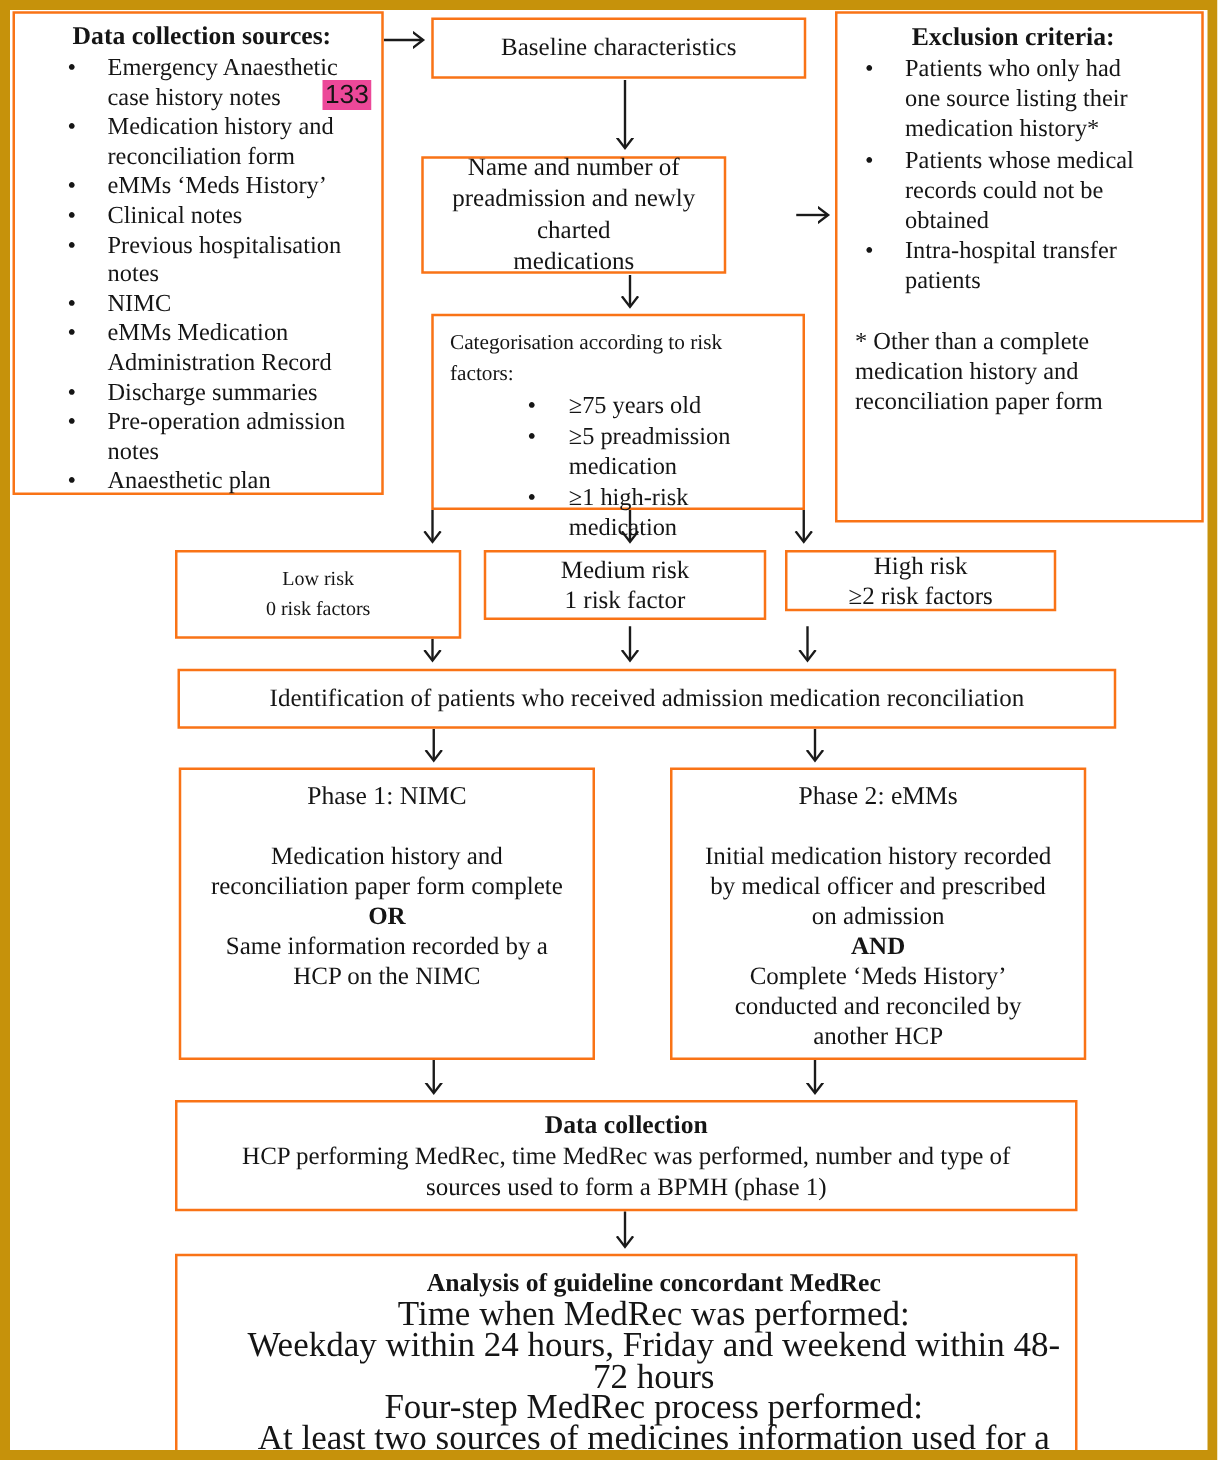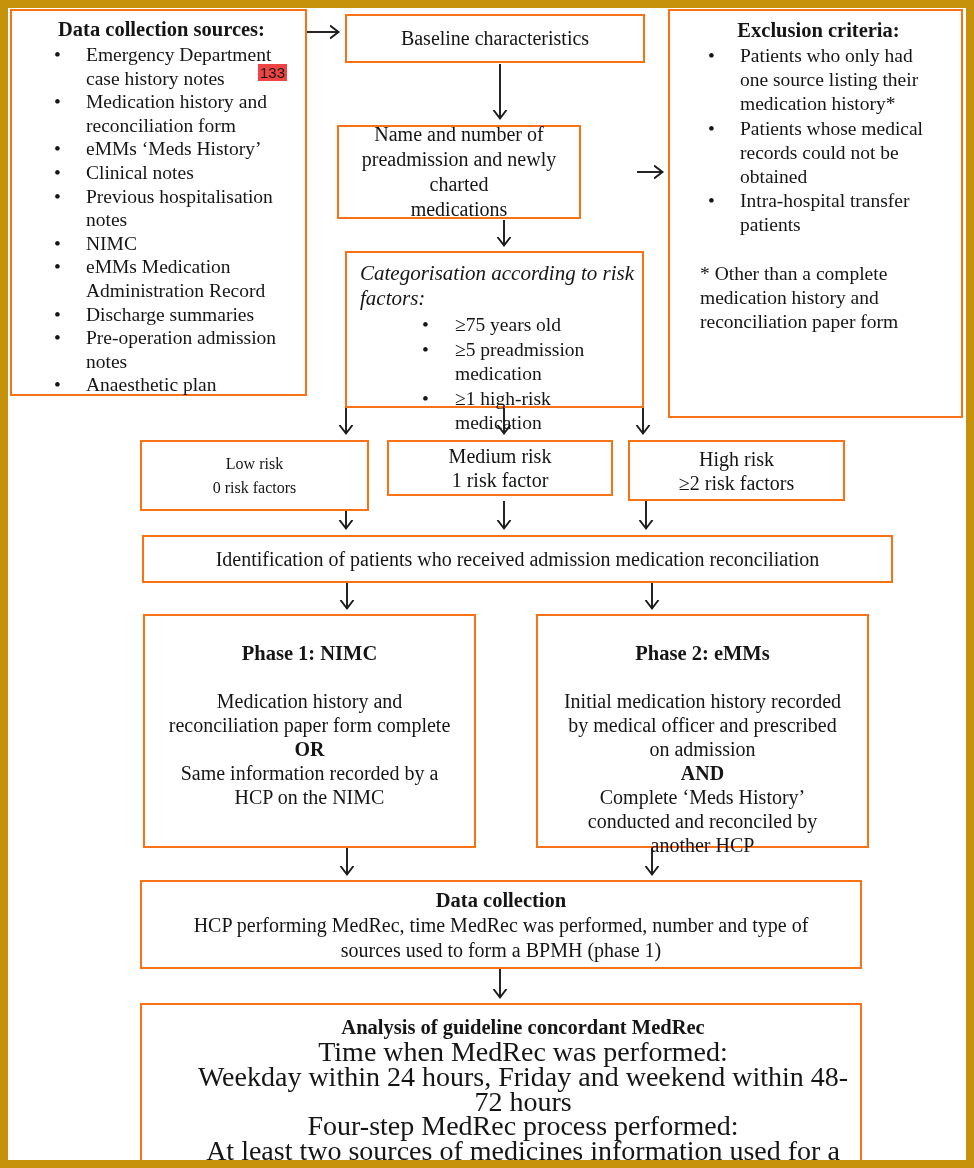--- a/index.html
+++ b/index.html
@@ -15,47 +15,47 @@
   svg.connectors{position:absolute;left:0;top:0;z-index:1;}
 
   
   #sources{left:10px;top:9px;width:297px;height:387px;padding:5px 6px 0 34px;font-size:19.5px;}
   .box-title{font-weight:bold;font-size:20.5px;line-height:26px;}
   #sources .box-title{text-align:center;margin-right:22px;}
   ul.blist{margin:1px 0 0 0;padding:0;list-style:none;}
   ul.blist li{position:relative;padding-left:40px;white-space:pre-line;line-height:23.6px;}
   ul.blist li::before{content:"\2022";position:absolute;left:8px;}
   #pagenum{position:absolute;left:258px;top:64px;font-family:"Liberation Sans",sans-serif;
-           font-size:15px;z-index:3;background:#ef4444;padding:0 2px;}
+           font-size:21px;z-index:3;background:#ec4899;padding:0 2px;}
 
   
-  #exclusion{left:668px;top:9px;width:295px;height:409px;padding:6px 6px 0 30px;font-size:19.5px;}
+  #exclusion{left:668px;top:9px;width:295px;height:409px;padding:6px 6px 0 14px;font-size:19.5px;}
   #exclusion .box-title{text-align:center;margin-right:18px;}
   #exclusion ul.blist li{line-height:24.2px;}
   .footnote{margin:24px 0 0 0;white-space:pre-line;line-height:24.2px;}
 
   #baseline{left:345px;top:14px;width:300px;height:49px;font-size:20px;}
   #medications{left:337px;top:125px;width:244px;height:94px;font-size:20px;line-height:25px;}
 
   #categorisation{left:345px;top:251px;width:299px;height:157px;padding:8px 8px 0 13px;font-size:19.5px;}
-  .cat-title{white-space:pre-line;line-height:25px;font-size:21px;font-style:italic;}
+  .cat-title{white-space:pre-line;line-height:25px;font-size:17px;}
   ul.catlist{margin:2px 0 0 0;padding:0 0 0 60px;list-style:none;}
   ul.catlist li{position:relative;padding-left:35px;white-space:pre-line;line-height:24.5px;}
   ul.catlist li::before{content:"\2022";position:absolute;left:2px;}
 
   #risk-low{left:140px;top:440px;width:229px;height:71px;font-size:16px;line-height:24px;}
   #risk-medium{left:387px;top:440px;width:226px;height:56px;font-size:20px;line-height:24px;}
-  #risk-high{left:628px;top:440px;width:217px;height:61px;font-size:20px;line-height:24px;}
+  #risk-high{left:628px;top:440px;width:217px;height:49px;font-size:20px;line-height:24px;}
 
   #identification{left:142px;top:535px;width:751px;height:48px;font-size:20px;}
 
   .phasebox{padding-top:9px;text-align:center;font-size:20px;}
   #phase1{left:143px;top:614px;width:333px;height:234px;}
   #phase2{left:536px;top:614px;width:333px;height:234px;}
-  .phase-title{font-weight:bold;font-size:20.5px;line-height:25px;margin-bottom:23px;margin-top:16px;}
+  .phase-title{font-weight:normal;font-size:20.5px;line-height:25px;margin-bottom:23px;}
   .phase-body{white-space:pre-line;line-height:24px;}
   .phase-op{font-weight:bold;line-height:24px;}
 
   #datacollection{left:140px;top:880px;width:722px;height:89px;padding-top:6px;text-align:center;}
   #datacollection .box-title{line-height:25px;}
   .dc-body{white-space:pre-line;font-size:20px;line-height:25px;}
 
   #analysis{left:140px;top:1003px;width:722px;height:161px;padding-top:10px;text-align:center;padding-left:44px;}
   #analysis .box-title{line-height:25px;}
   .an-body{white-space:pre-line;font-size:28px;line-height:24.8px;}
@@ -86,21 +86,21 @@
       <path d="M652,583 V608" marker-end="url(#arr)"></path>
       <path d="M347,848 V874" marker-end="url(#arr)"></path>
       <path d="M652,848 V874" marker-end="url(#arr)"></path>
       <path d="M500,969 V997" marker-end="url(#arr)"></path>
     </g>
   </svg>
 
   <div id="sources" class="box">
     <div class="box-title">Data collection sources:</div>
     <ul class="blist">
-      <li>Emergency Department
+      <li>Emergency Anaesthetic
 case history notes</li>
       <li>Medication history and
 reconciliation form</li>
       <li>eMMs ‘Meds History’</li>
       <li>Clinical notes</li>
       <li>Previous hospitalisation
 notes</li>
       <li>NIMC</li>
       <li>eMMs Medication
 Administration Record</li>

